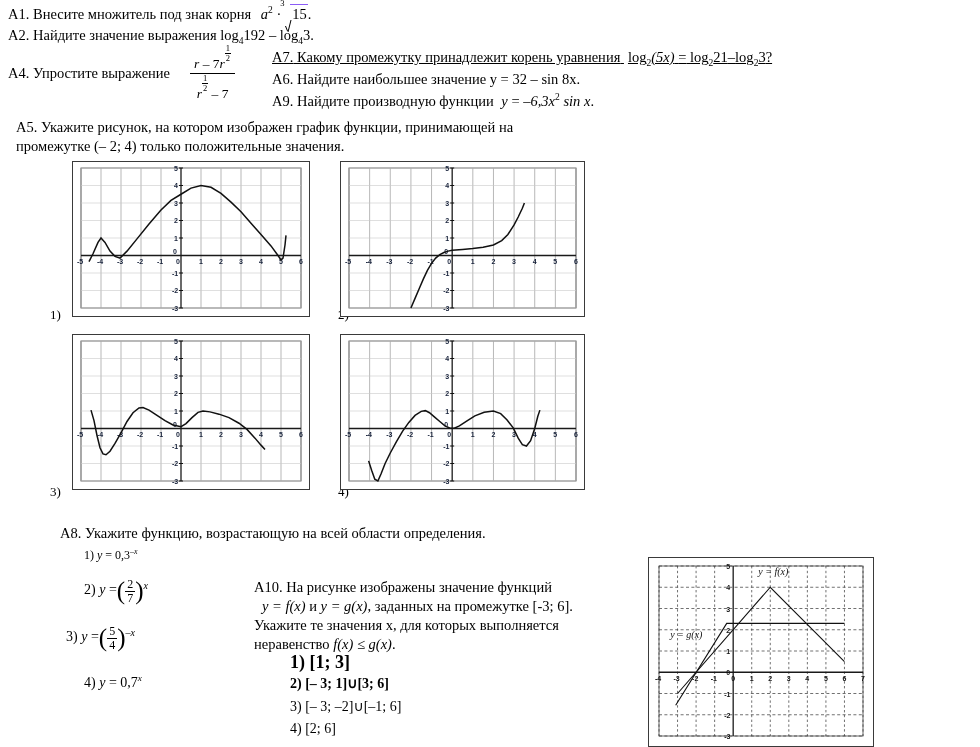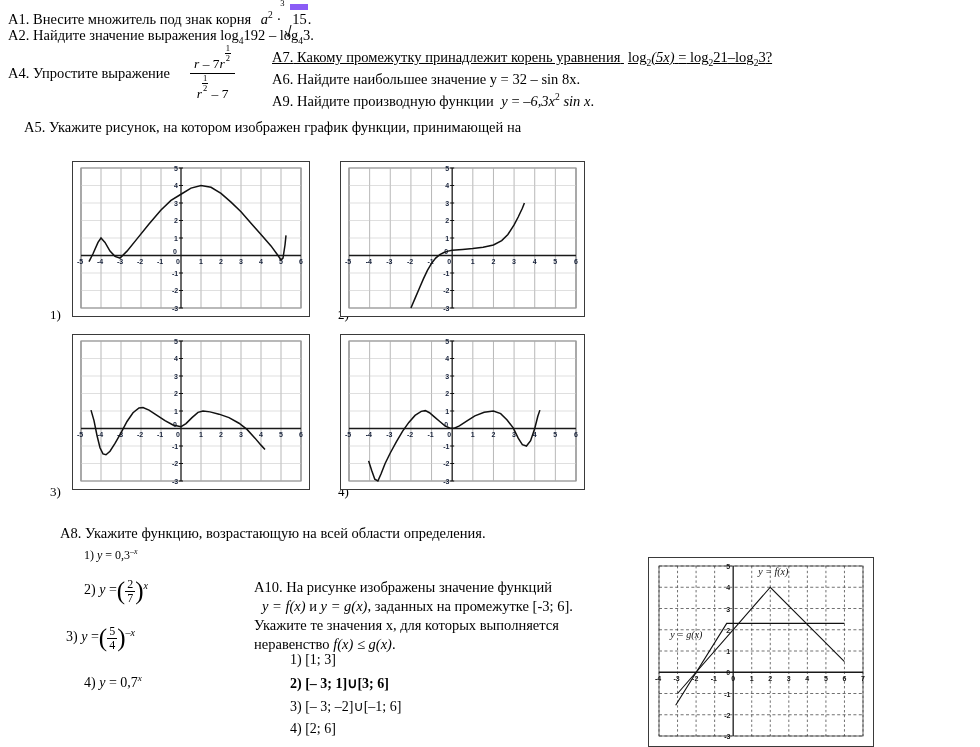--- a/index.html
+++ b/index.html
@@ -15,21 +15,21 @@
   .abs{position:absolute;}
   .q{font-size:14.5px;line-height:1.35;white-space:nowrap;}
   .qw{font-size:14.5px;line-height:1.32;}
   i.m{font-style:italic;font-family:"Liberation Serif",serif;}
   sup{font-size:0.66em;vertical-align:super;line-height:0;}
   sub{font-size:0.66em;vertical-align:sub;line-height:0;}
 
   
   .radical{display:inline-block;position:relative;padding-left:2px;}
   .radical .idx{position:absolute;left:-1px;top:-6px;font-size:8.5px;}
-  .radical .bar{border-top:6px solid #8b5cf6;padding:0 1px 0 2px;margin-left:7px;display:inline-block;}
+  .radical .bar{border-top:1px solid #8b5cf6;padding:0 1px 0 2px;margin-left:7px;display:inline-block;}
   .radical .hook{display:inline-block;position:relative;}
   .radical .hook:before{
     content:"";position:absolute;left:6px;top:1px;width:5px;height:12px;
     border-left:1px solid #000;transform:skewX(-14deg);
   }
   .radical .hook:after{
     content:"";position:absolute;left:3px;top:7px;width:4px;height:5px;
     border-left:1px solid #000;transform:skewX(22deg);
   }
 
@@ -116,25 +116,26 @@
     <span>A9.</span>
     <span>Найдите производную функции</span>
     <span style="margin-left:4px;">
       <i class="m">y</i>
       <span>=</span>
       <span><span style="font-style:italic;">–6,3x</span><sup>2</sup></span>
       <i class="m">sin x</i><span>.</span>
     </span>
   </div>
 
-  <div class="abs qw" style="left:24px;top:118px;width:620px;">
+  <div class="abs qw" style="left:16px;top:118px;width:620px;">
     <div>
       <span>A5.</span>
       <span>Укажите рисунок, на котором изображен график функции, принимающей на</span>
     </div>
+    <div>промежутке (– 2; 4) только положительные значения.</div>
   </div>
 
   <div class="abs glabel" style="left:50px;top:307px;">1)</div>
   <div class="abs glabel" style="left:338px;top:307px;">2)</div>
   <div class="abs glabel" style="left:50px;top:484px;">3)</div>
   <div class="abs glabel" style="left:338px;top:484px;">4)</div>
 
   <div class="abs gbox" style="left:72px;top:161px;width:238px;height:156px;">
     <svg width="234" height="152" viewBox="0 0 234 152">
         <rect x="8" y="6" width="220" height="140" fill="#fff" stroke="#555" stroke-width="0.9"></rect>
@@ -401,21 +402,21 @@
       <span>и</span>
       <i class="m">y = g(x)</i><span>, заданных на промежутке [-3; 6].</span>
     </div>
     <div>Укажите те значения х, для которых выполняется</div>
     <div>
       <span>неравенство</span>
       <i class="m">f(x) ≤ g(x)</i><span>.</span>
     </div>
   </div>
 
-  <div class="abs" style="left:290px;top:652px;font-size:14px;">
+  <div class="abs" style="left:290px;top:652px;font-size:18px;font-weight:bold;">
     <span>1)</span>
     <span>[1; 3]</span>
   </div>
   <div class="abs" style="left:290px;top:675px;font-size:14px;font-weight:bold;">
     <span>2)</span>
     <span>[– 3; 1]∪[3; 6]</span>
   </div>
   <div class="abs" style="left:290px;top:698px;font-size:14px;">
     <span>3)</span>
     <span>[– 3; –2]∪[–1; 6]</span>

